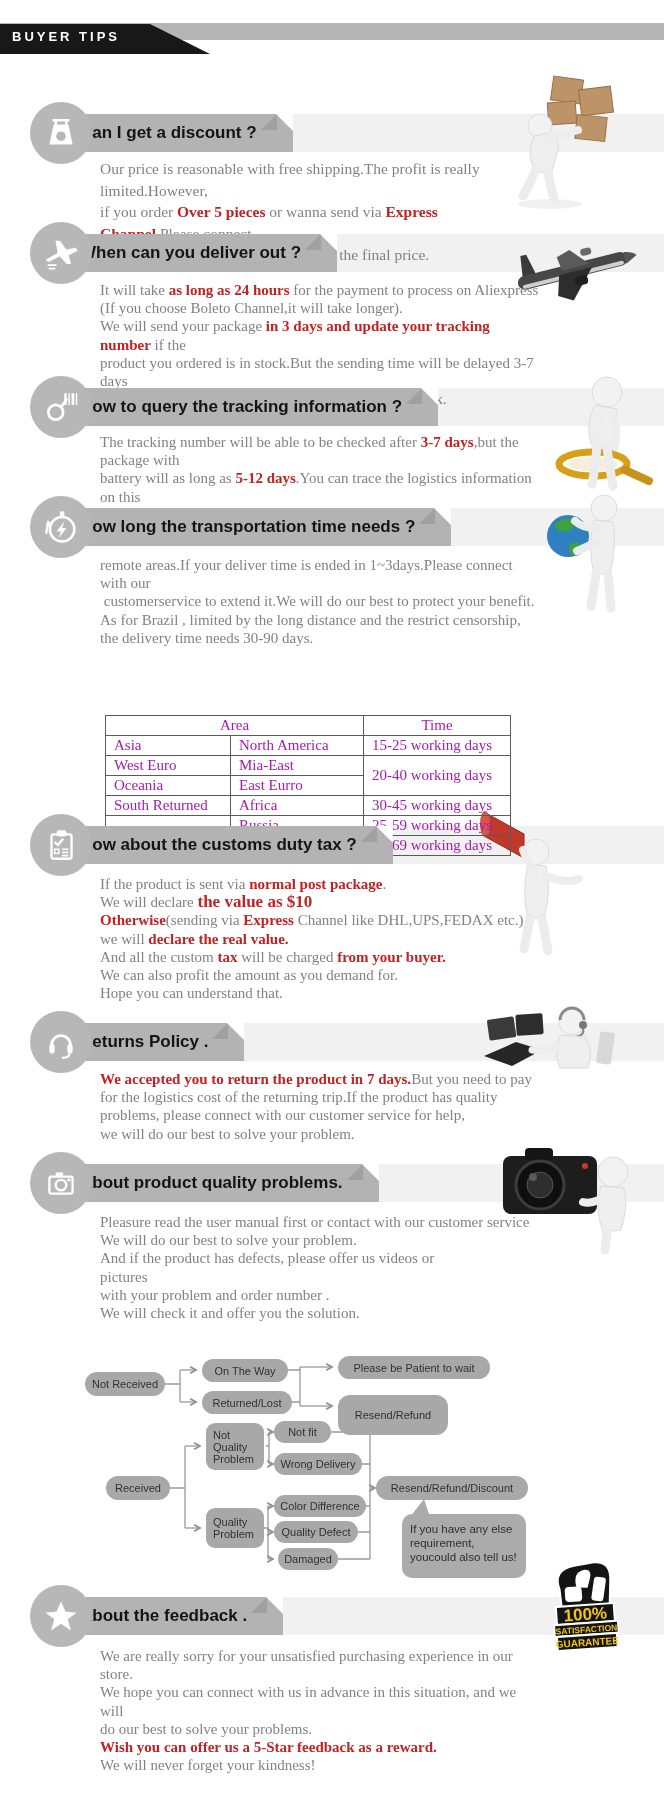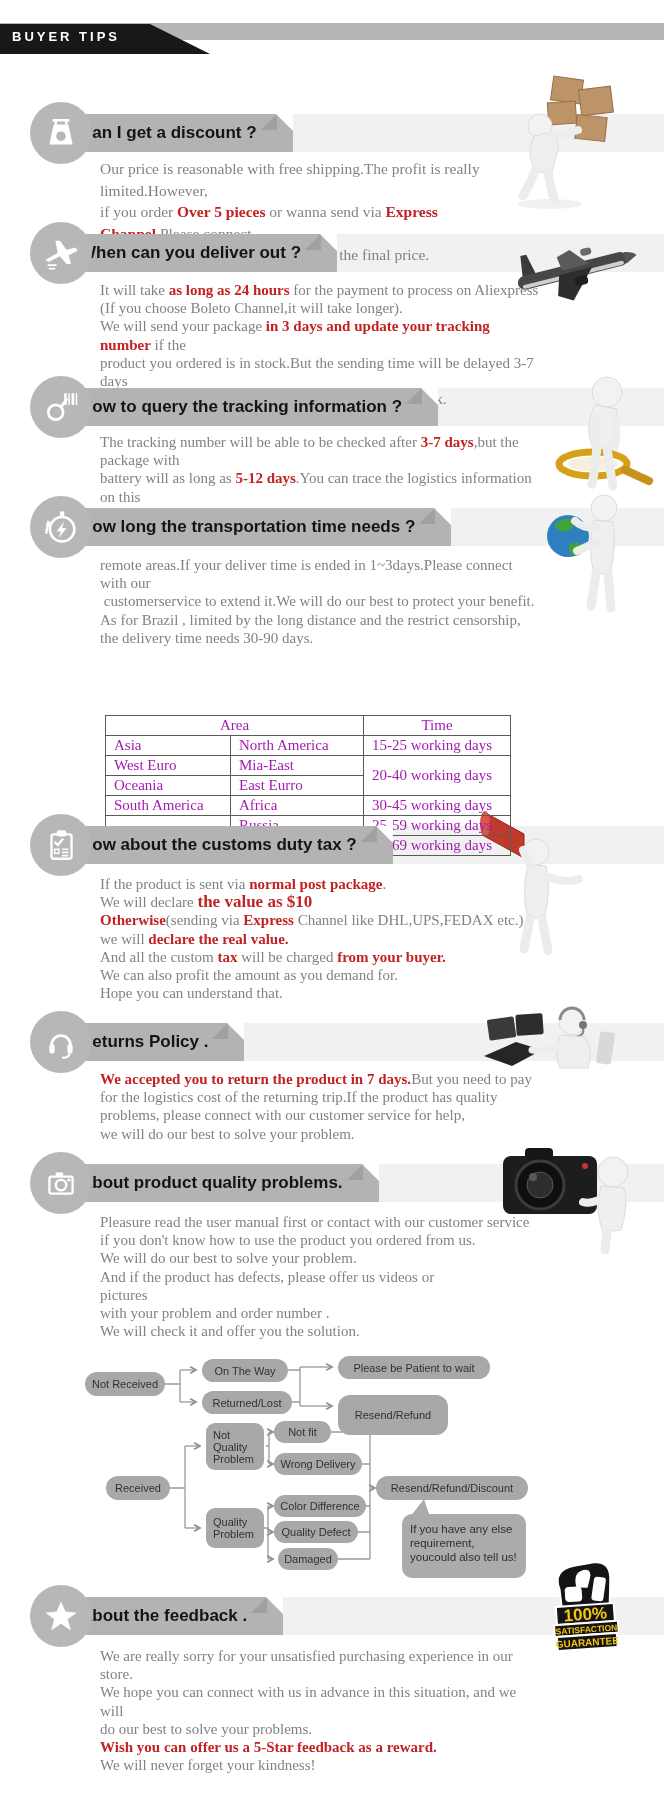--- a/index.html
+++ b/index.html
@@ -192,21 +192,21 @@
     <tr>
       <td>West Euro</td>
       <td>Mia-East</td>
       <td rowspan="2">20-40 working days</td>
     </tr>
     <tr>
       <td>Oceania</td>
       <td>East Eurro</td>
     </tr>
     <tr>
-      <td>South America</td>
+      <td>South Returned</td>
       <td>Africa</td>
       <td>30-45 working days</td>
     </tr>
     <tr>
       <td rowspan="2">Special</td>
       <td>Russia</td>
       <td>25-59 working days</td>
     </tr>
     <tr>
       <td>Brazil</td>
@@ -278,21 +278,20 @@
   <div class="sec-circle" style="top:1152px">
     <svg width="38" height="38" viewBox="0 0 36 36">
       <rect x="7" y="12" width="22" height="16" rx="2" stroke="#fff" stroke-width="2.2" fill="none"></rect>
       <rect x="13" y="8" width="7" height="4" fill="#fff"></rect>
       <circle cx="18" cy="20" r="5" stroke="#fff" stroke-width="2.2" fill="none"></circle>
       <rect x="24" y="14" width="3" height="2.4" fill="#fff"></rect>
     </svg>
   </div>
   <div class="body" style="top:1213px">
       <div class="tline"><span>Pleasure read the user manual first or contact with our customer service</span></div>
-      <div class="tline"><span>if you don't know how to use the product you ordered from us.</span></div>
       <div class="tline"><span>We will do our best to solve your problem.</span></div>
       <div class="tline"><span>And if the product has defects, please offer us videos or</span></div>
       <div class="tline"><span>pictures</span></div>
       <div class="tline"><span>with your problem and order number .</span></div>
       <div class="tline"><span>We will check it and offer you the solution.</span></div>
     </div>
   <svg class="fig" style="left:495px;top:1142px" width="150" height="112" viewBox="0 0 150 112">
     <circle cx="118" cy="30" r="15" fill="#f2f2f2" stroke="#dcdcdc"></circle>
     <path d="M106,44 Q99,66 108,90 L126,88 Q134,62 129,46 Z" fill="#efefef" stroke="#dcdcdc"></path>
     <rect x="8" y="14" width="94" height="58" rx="8" fill="#1d1d1d"></rect>

